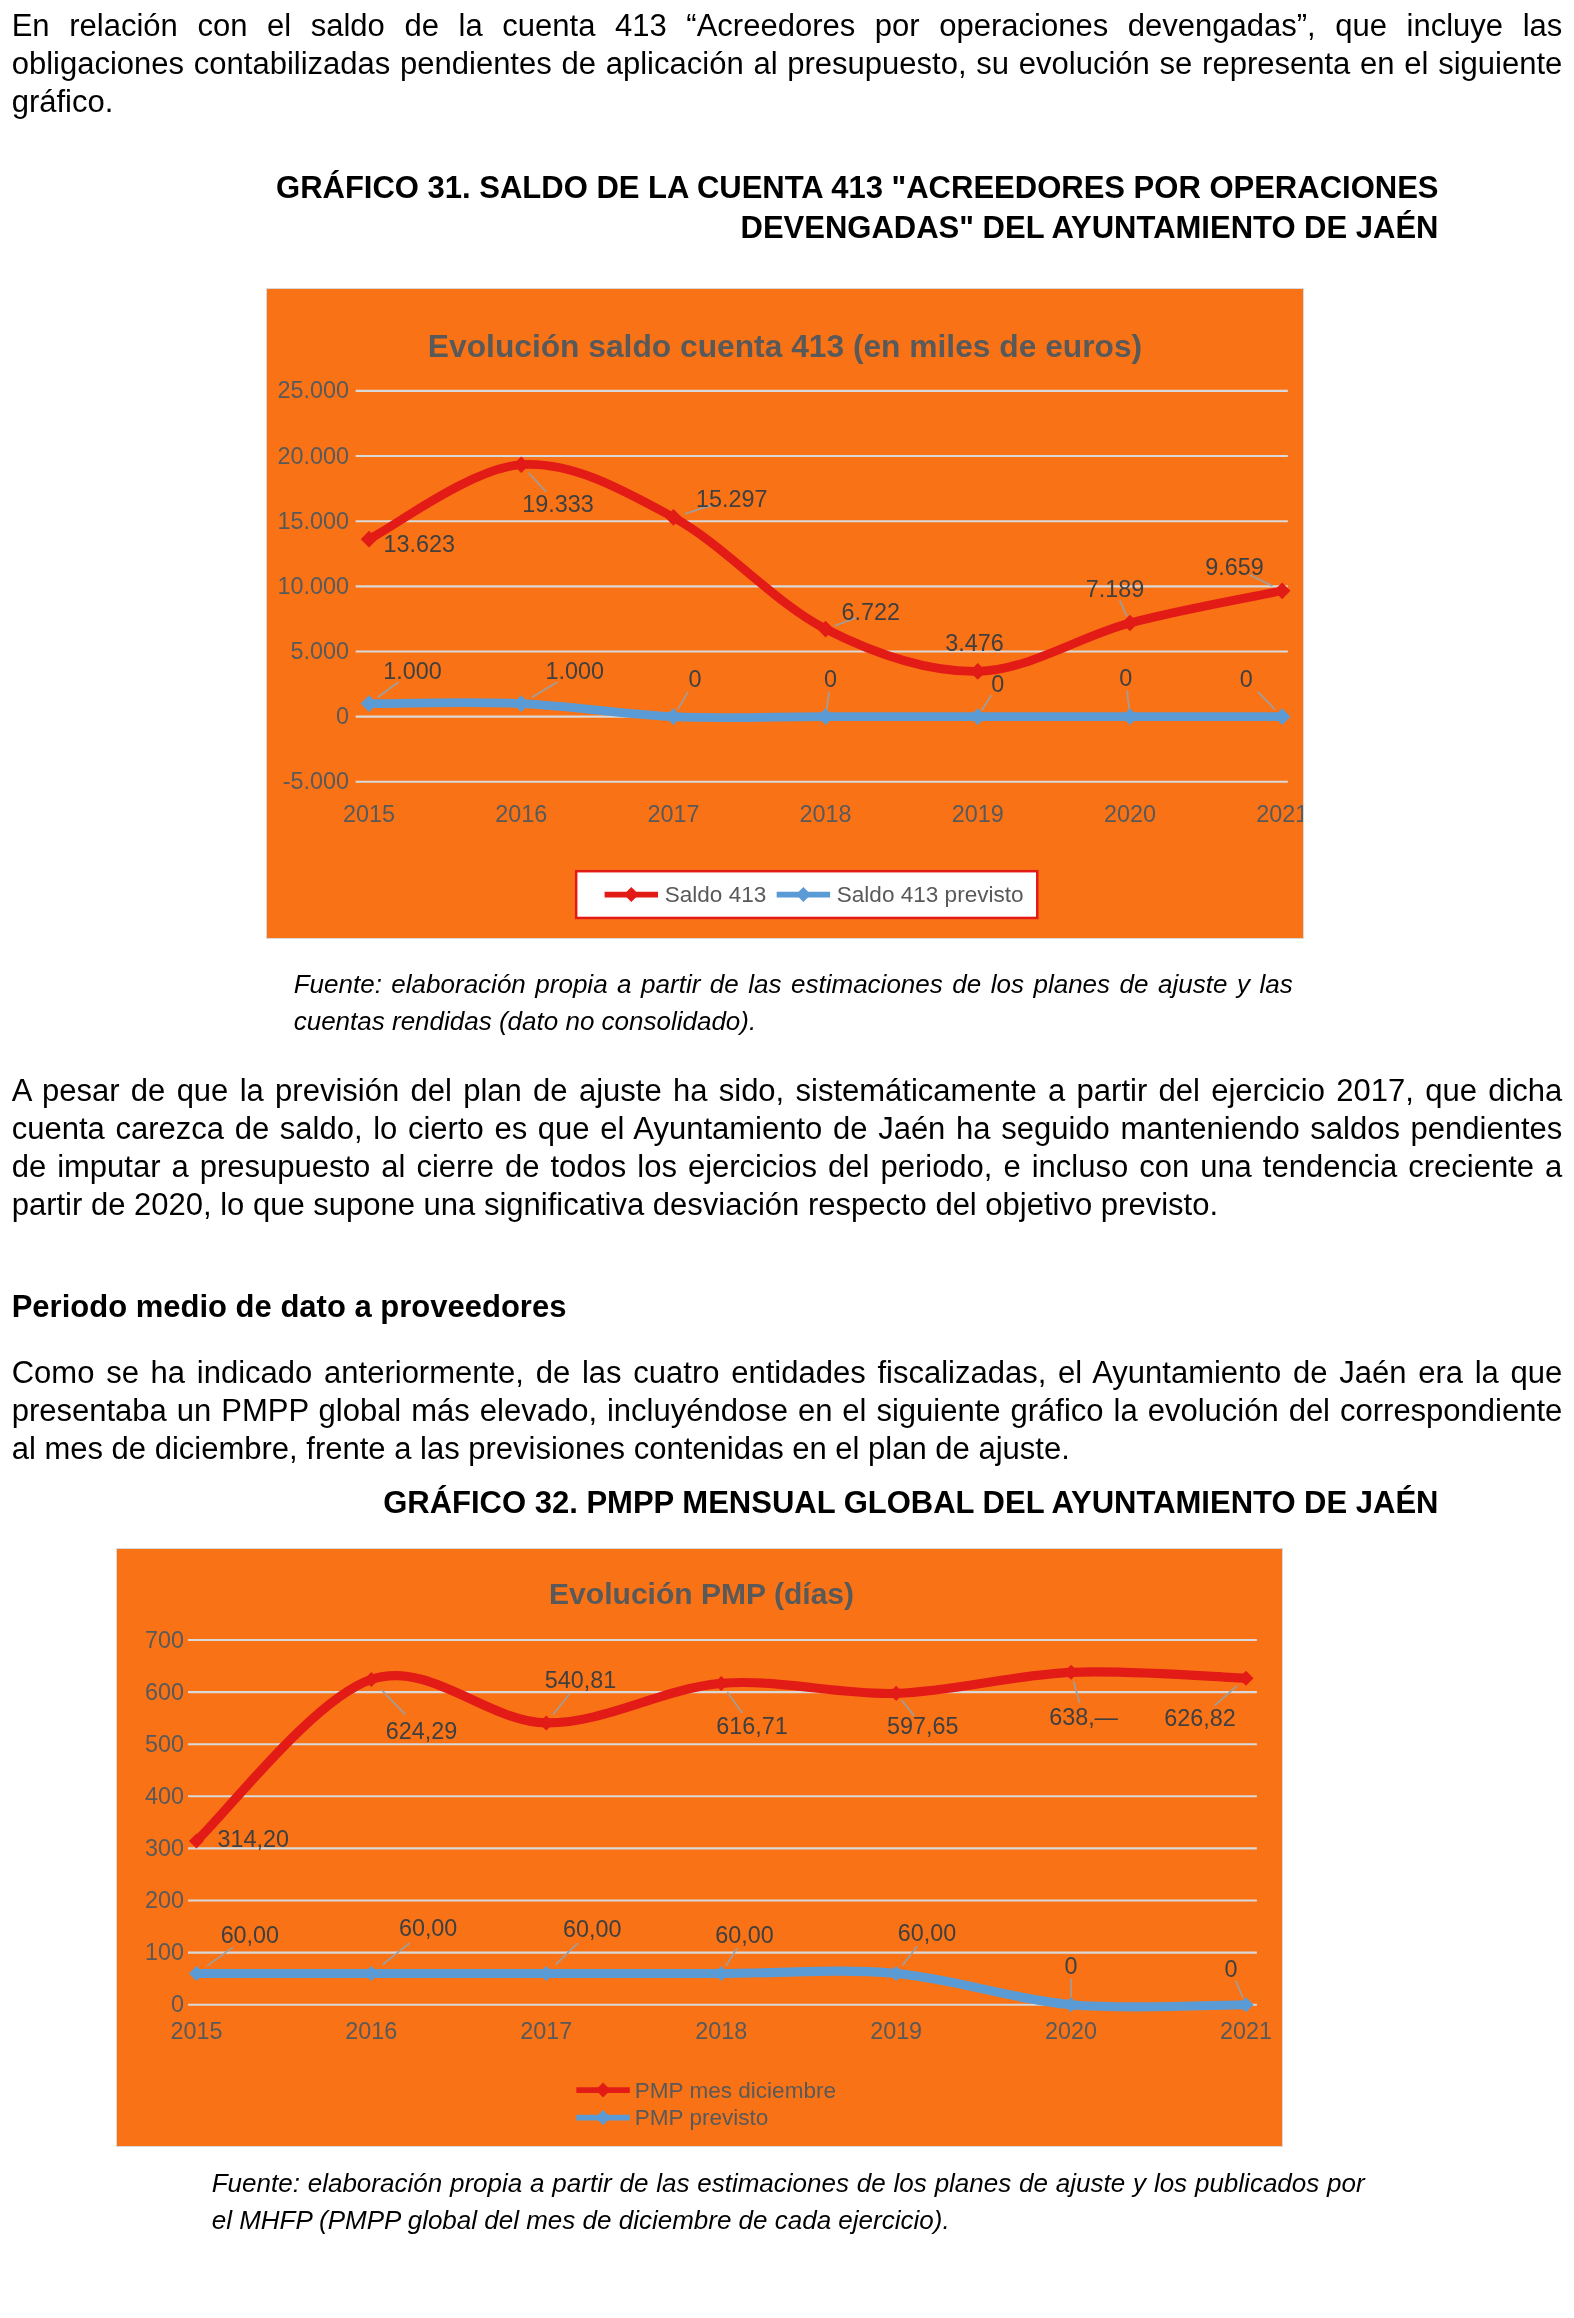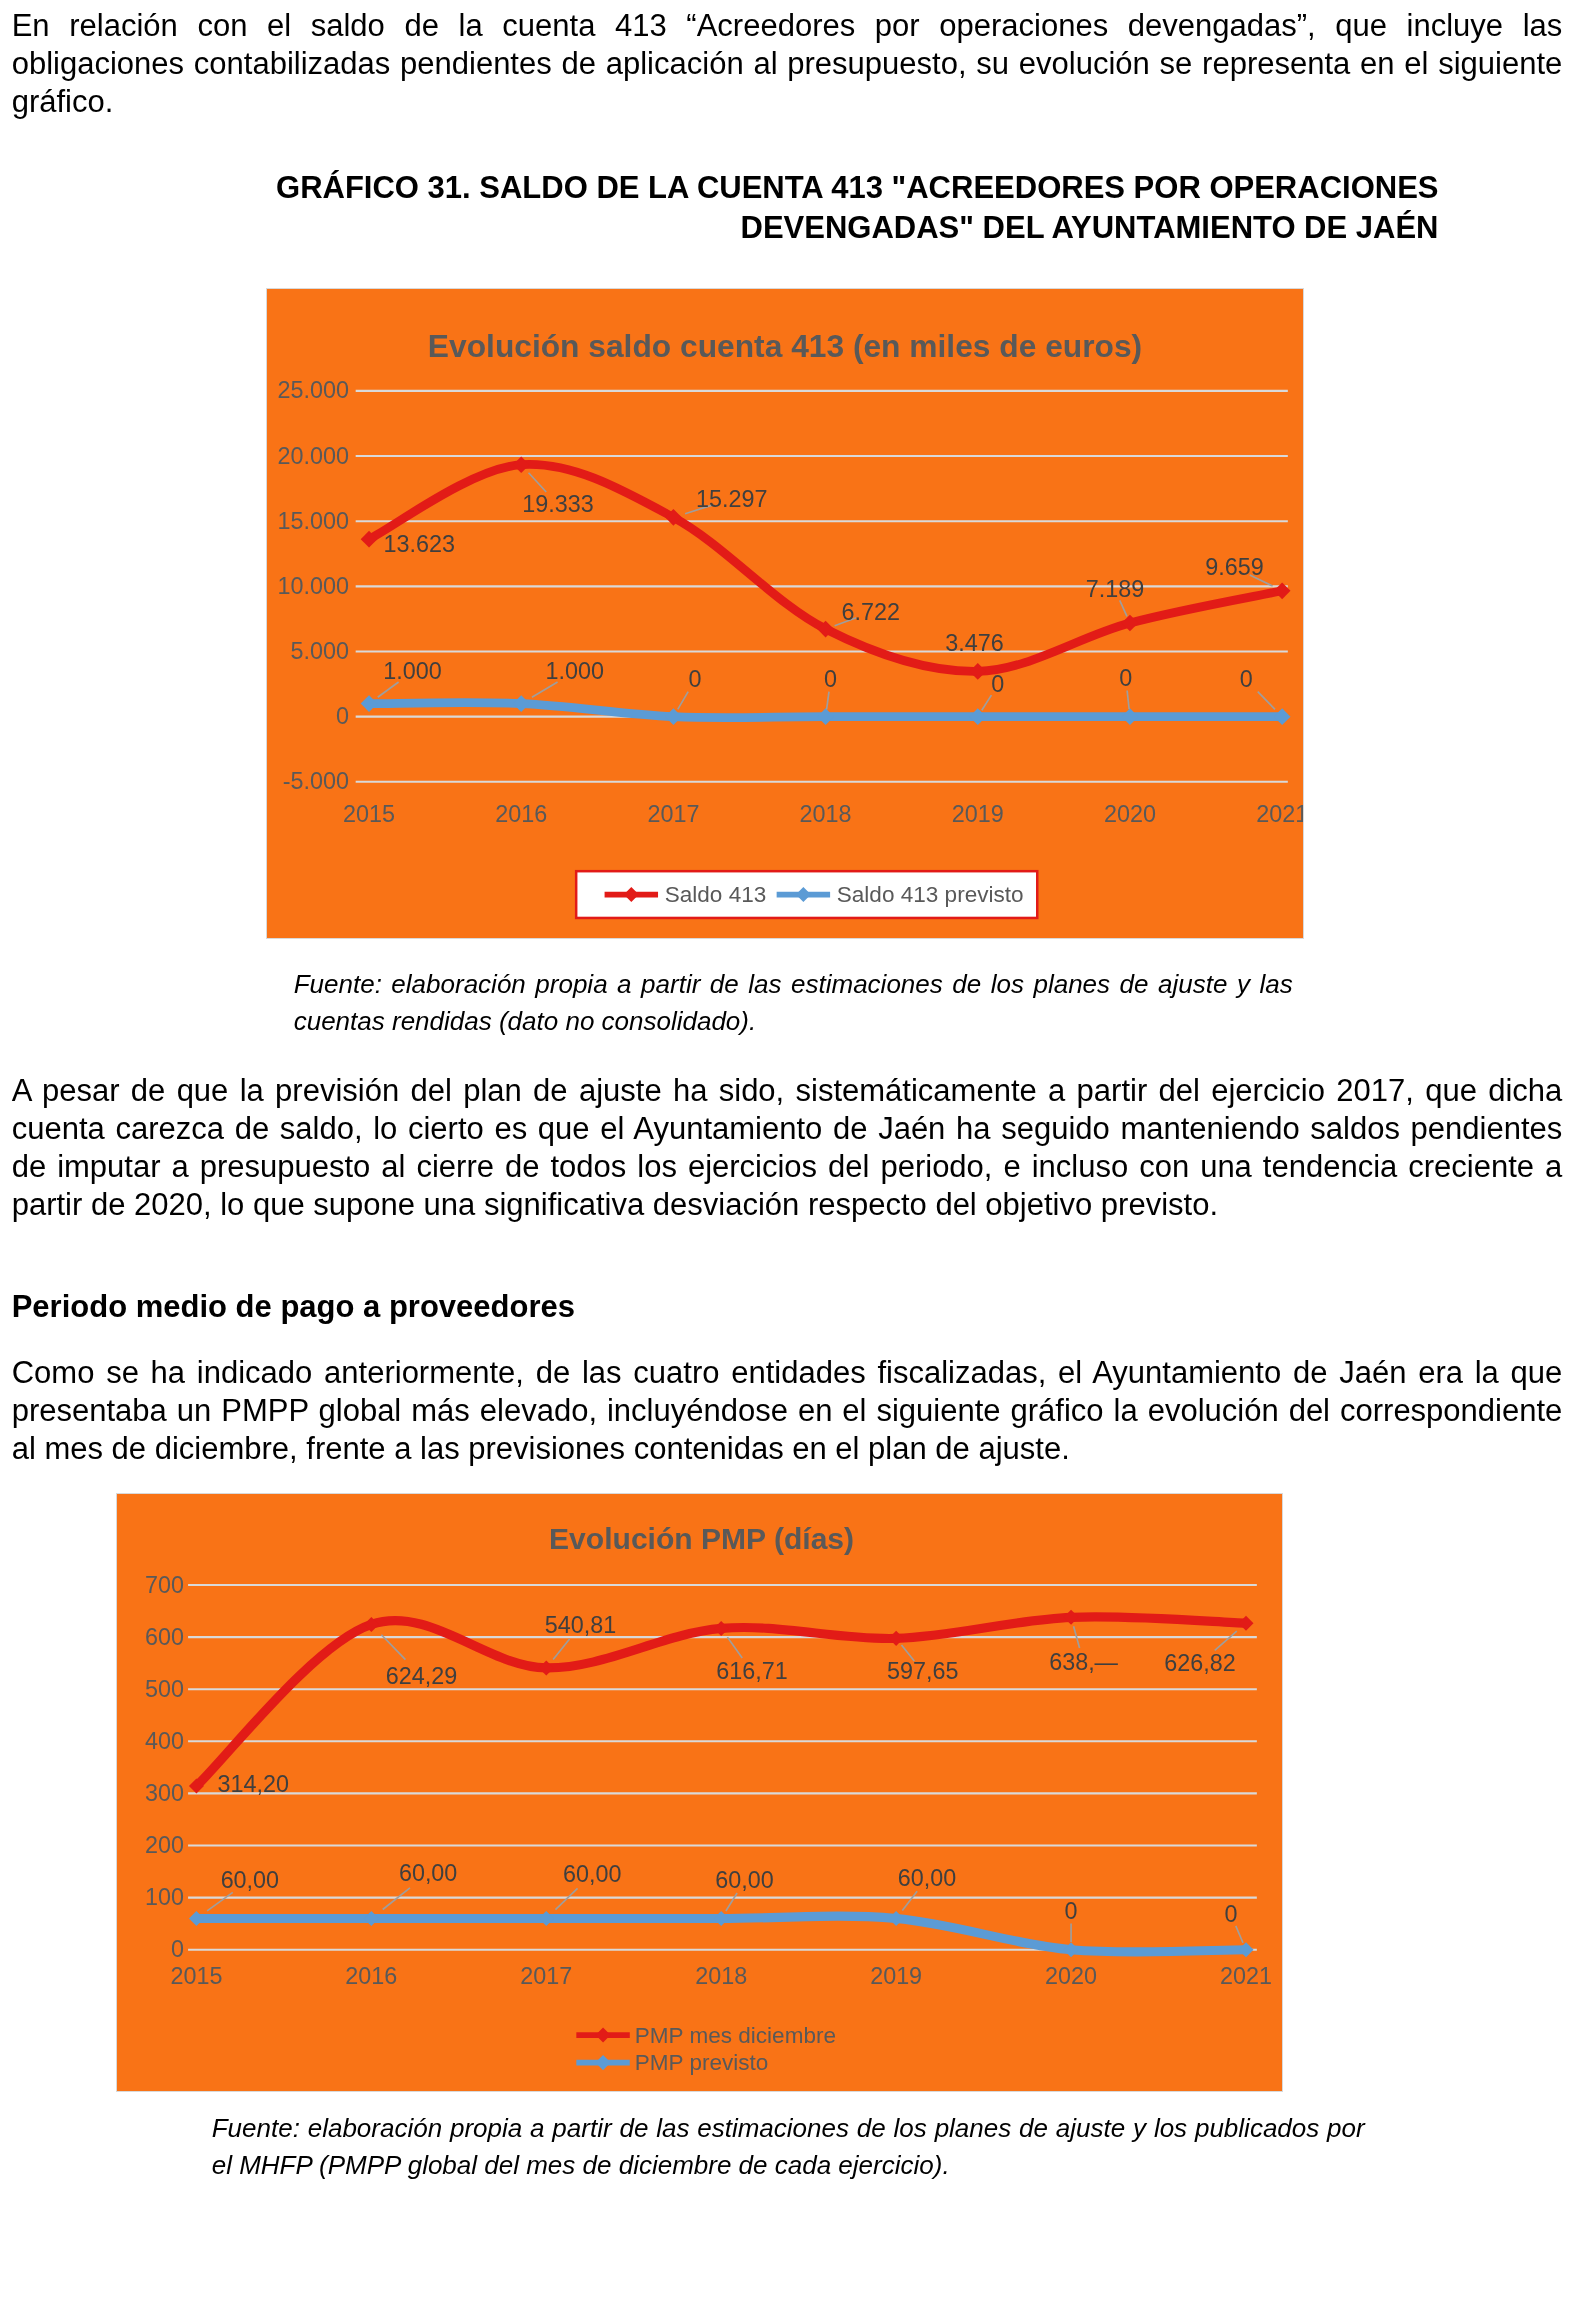--- a/index.html
+++ b/index.html
@@ -111,24 +111,25 @@
         <line x1="610" y1="725" x2="674" y2="725" stroke="#5b9bd5" stroke-width="7"></line>
         <path d="M633,725 L642,716 L651,725 L642,734 Z" fill="#5b9bd5"></path>
         <text x="682" y="734" text-anchor="start" class="legend-label">Saldo 413 previsto</text>
       </svg>
   </figure>
 
   <p class="caption caption31">Fuente: elaboración propia a partir de las estimaciones de los planes de ajuste y las cuentas rendidas (dato no consolidado).</p>
 
   <p class="body-text p2">A pesar de que la previsión del plan de ajuste ha sido, sistemáticamente a partir del ejercicio 2017, que dicha cuenta carezca de saldo, lo cierto es que el Ayuntamiento de Jaén ha seguido manteniendo saldos pendientes de imputar a presupuesto al cierre de todos los ejercicios del periodo, e incluso con una tendencia creciente a partir de 2020, lo que supone una significativa desviación respecto del objetivo previsto.</p>
 
-  <h2 class="section-heading">Periodo medio de pago a proveedores</h2>
+  <h2 class="section-heading">Periodo medio de dato a proveedores</h2>
 
   <p class="body-text p3">Como se ha indicado anteriormente, de las cuatro entidades fiscalizadas, el Ayuntamiento de Jaén era la que presentaba un PMPP global más elevado, incluyéndose en el siguiente gráfico la evolución del correspondiente al mes de diciembre, frente a las previsiones contenidas en el plan de ajuste.</p>
 
+  <h1 class="chart-heading hg32">GRÁFICO 32. PMPP MENSUAL GLOBAL DEL AYUNTAMIENTO DE JAÉN</h1>
 
   <figure class="chart chart32">
     <svg width="1165" height="597" viewBox="0 0 1395 715">
         <text x="700" y="66" text-anchor="middle" class="ctitle" font-size="36">Evolución PMP (días)</text>
         <line x1="85" y1="109" x2="1365" y2="109" stroke="#d9d9d9" stroke-width="2.5"></line>
         <text x="80" y="118" text-anchor="end" class="tick">700</text>
         <line x1="85" y1="171.4" x2="1365" y2="171.4" stroke="#d9d9d9" stroke-width="2.5"></line>
         <text x="80" y="180.4" text-anchor="end" class="tick">600</text>
         <line x1="85" y1="233.8" x2="1365" y2="233.8" stroke="#d9d9d9" stroke-width="2.5"></line>
         <text x="80" y="242.8" text-anchor="end" class="tick">500</text>

